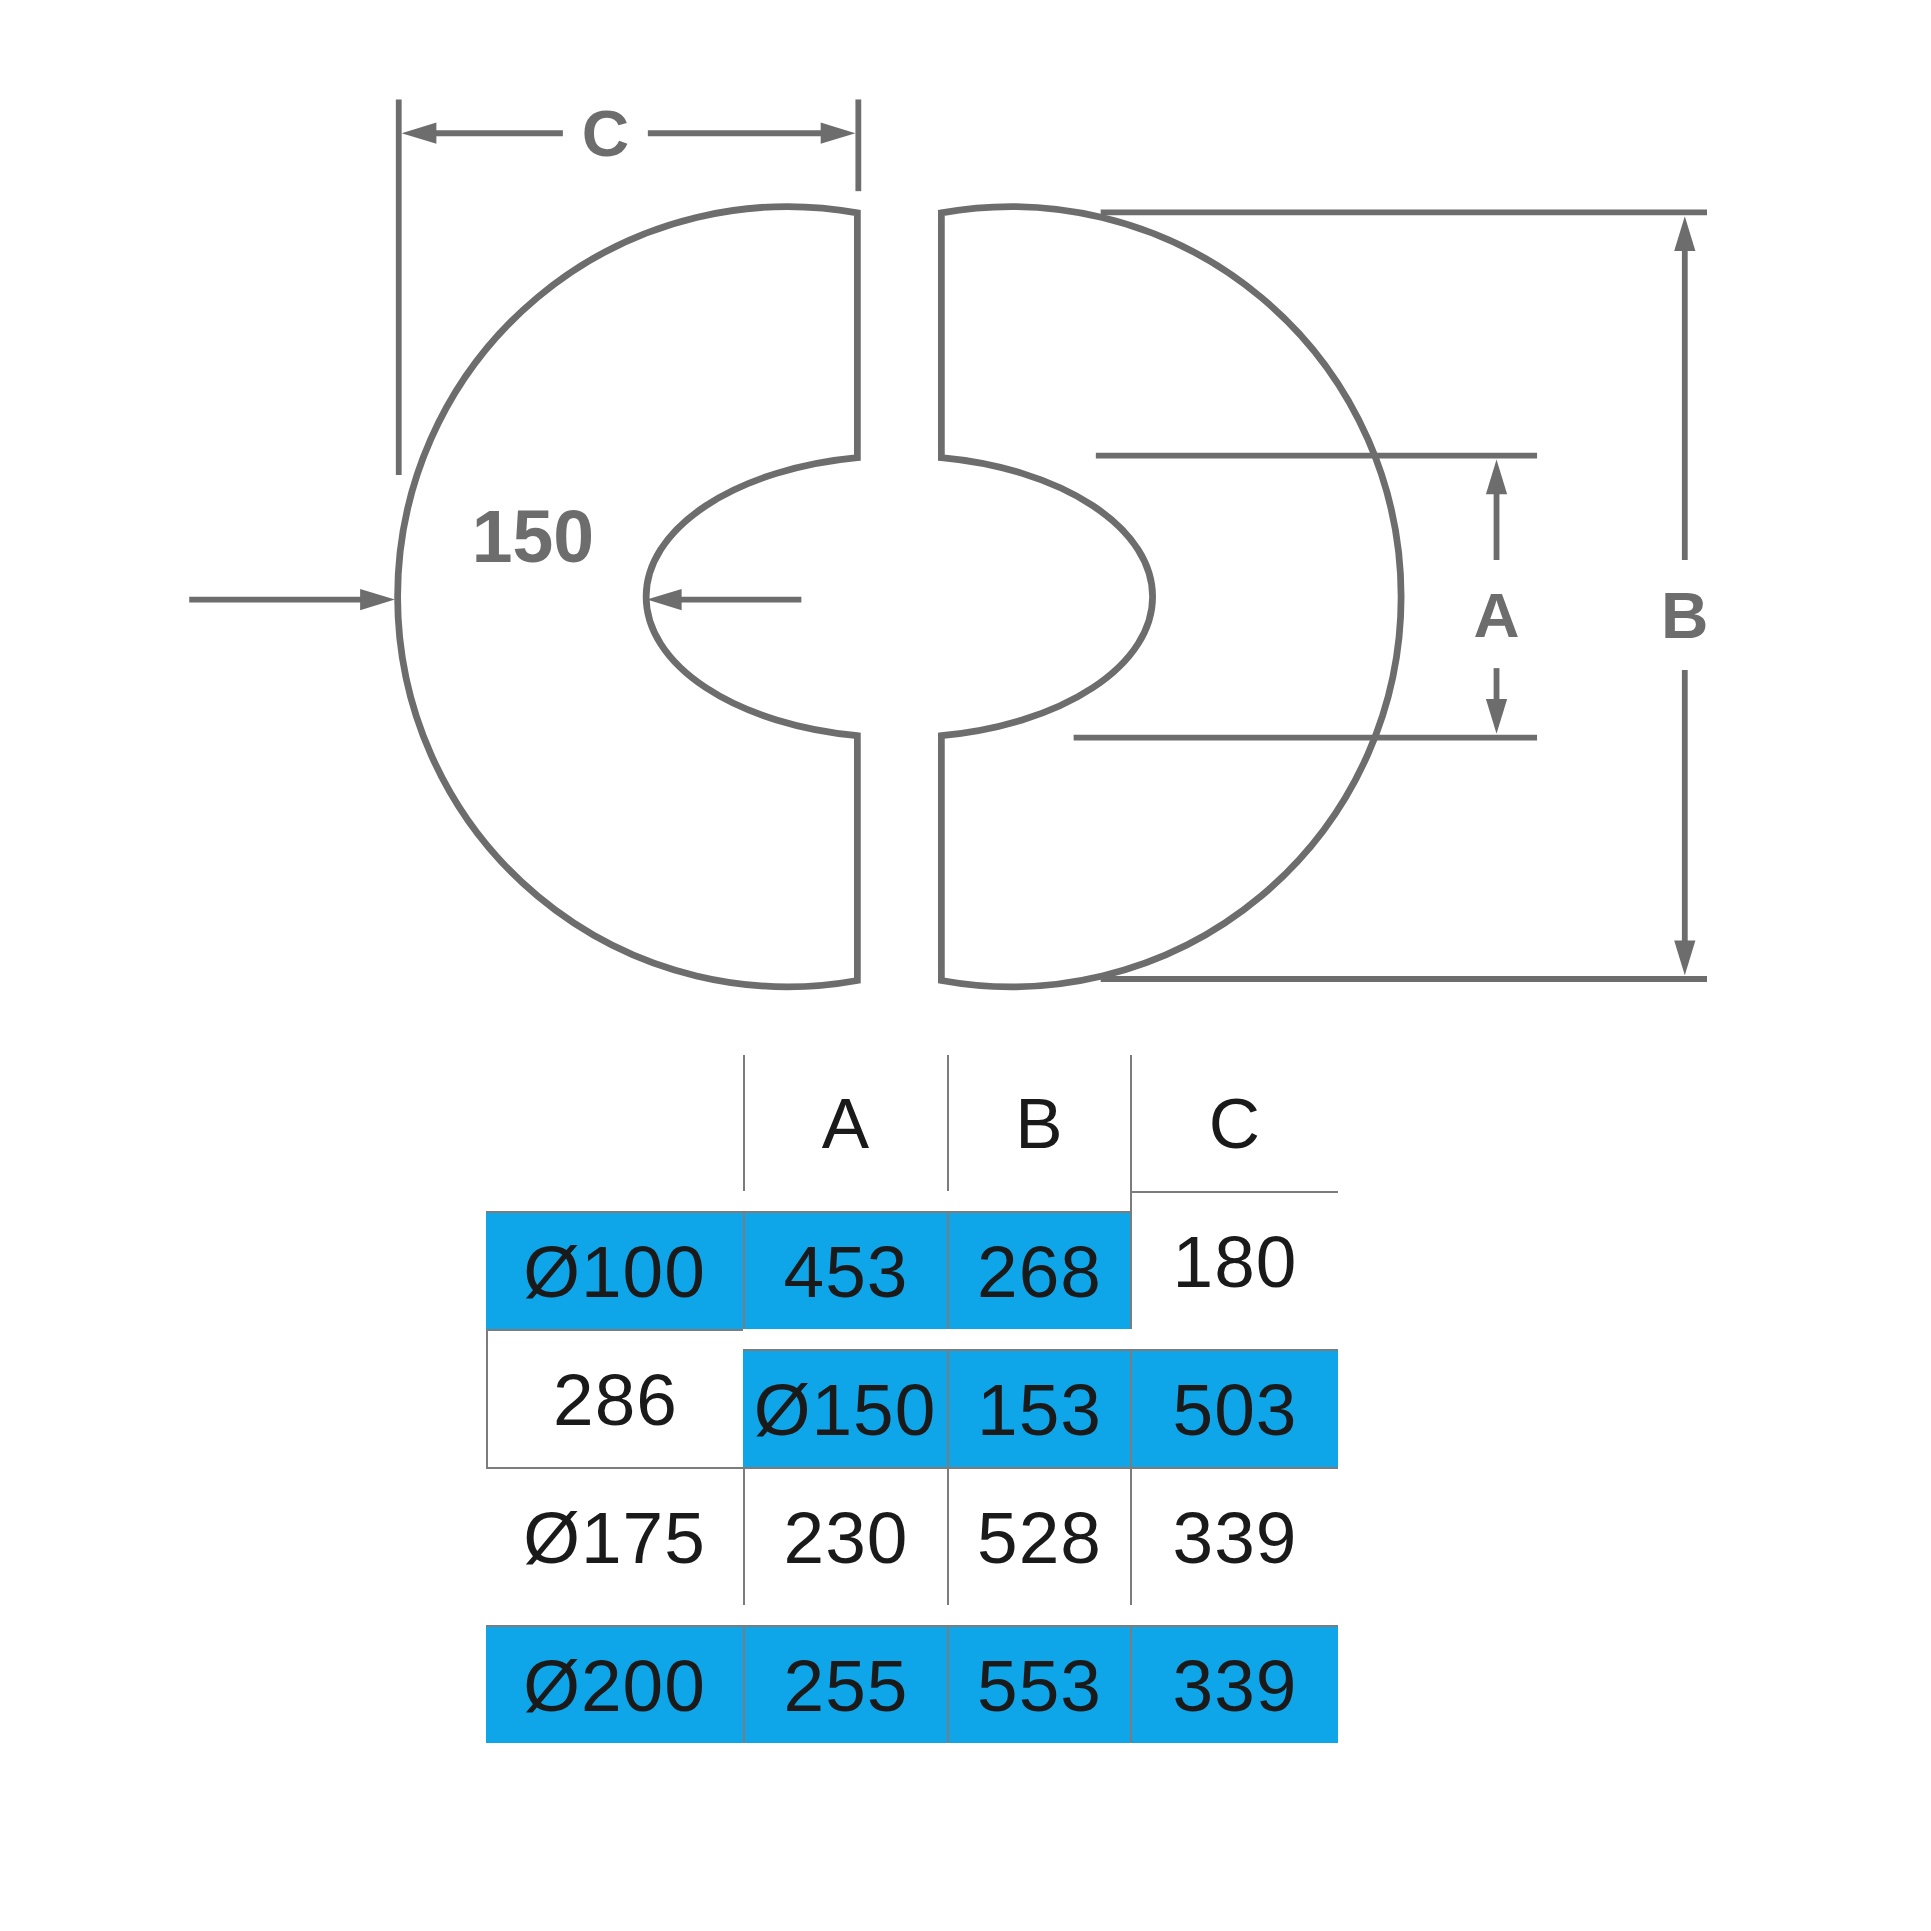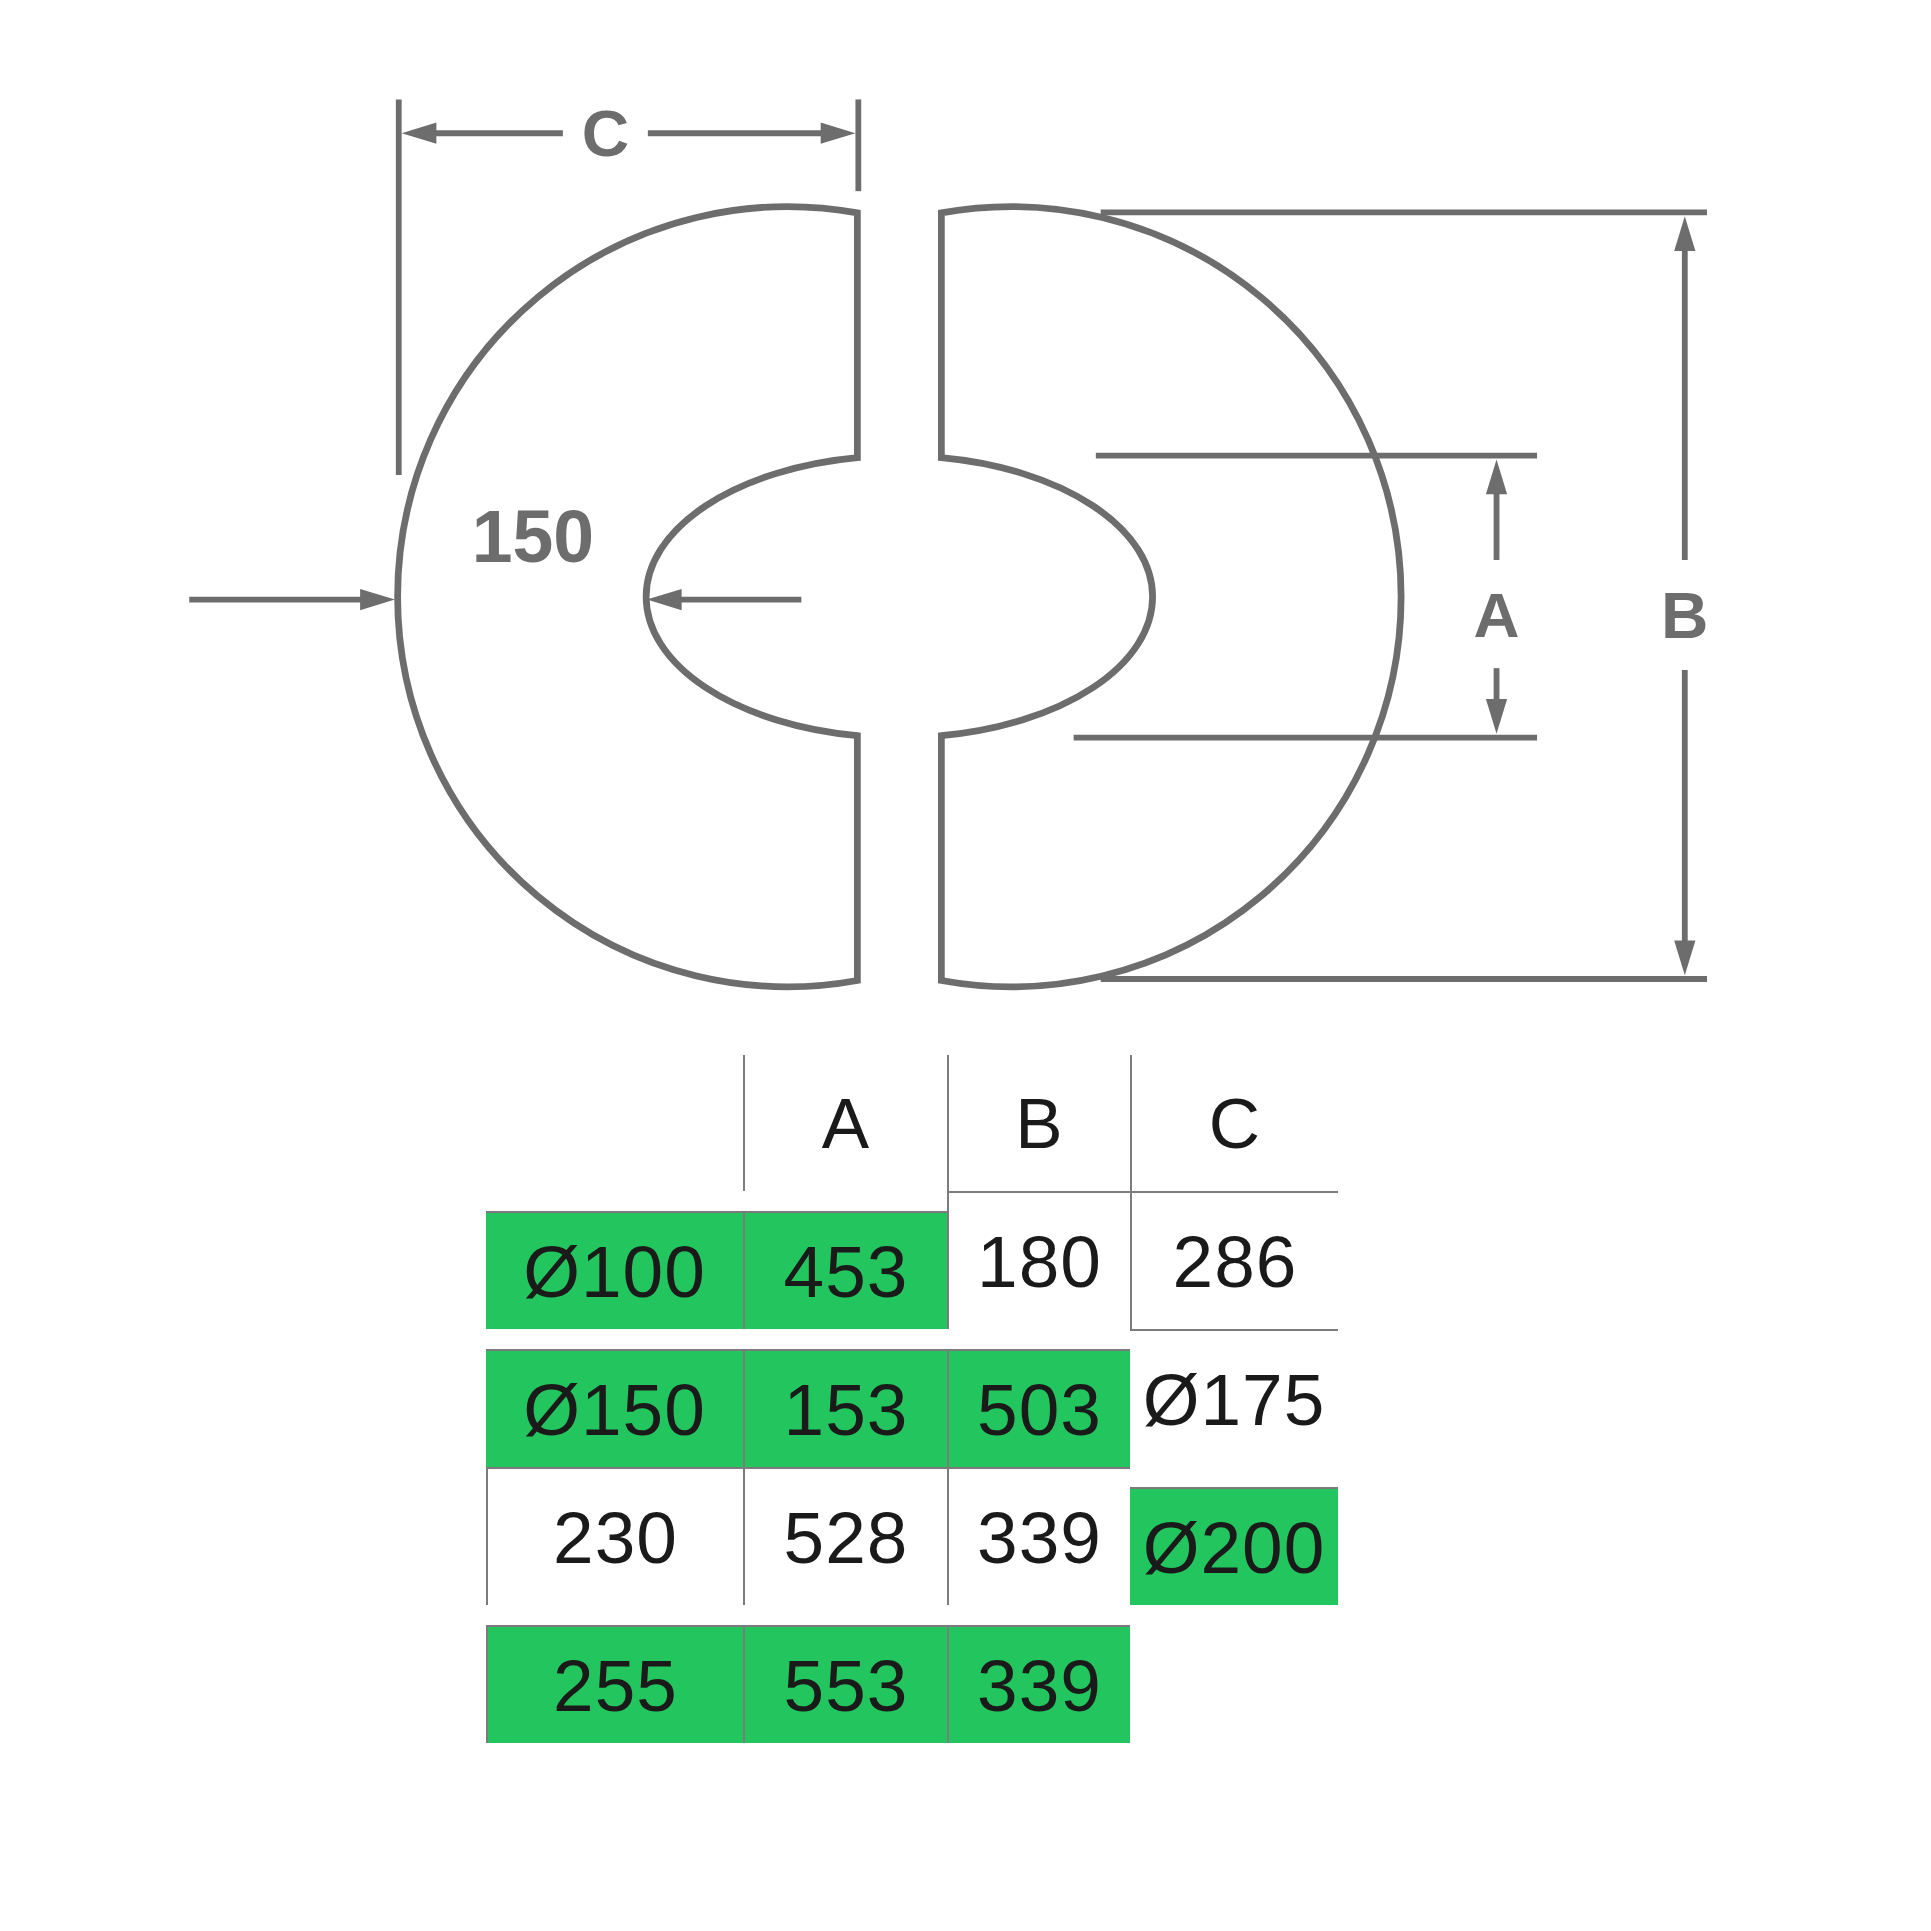--- a/index.html
+++ b/index.html
@@ -36,21 +36,21 @@
     box-sizing: border-box;
     display: flex;
     align-items: center;
     justify-content: center;
     font-size: 73px;
     font-weight: 300;
     letter-spacing: 1px;
   }
   .dim-table .cell.vline  { border-left: 2.9px solid #7c7c7c; }
   .dim-table .cell.hline  { border-top: 2.9px solid #7c7c7c; }
-  .dim-table .cell.shade  { background: #22c55e; margin-top: 20px; }
+  .dim-table .cell.shade  { background: #0ea5e9; margin-top: 20px; }
   .dim-table .cell.header { font-size: 71px; }
 </style>
 </head>
 <body>
 
 <div class="canvas">
 
   <svg class="drawing" width="1931" height="1931" viewBox="0 0 2000 2000">
 
     <path class="piece" d="M 888 220.5 L 888 474 A 262 146 0 0 0 888 762 L 888 1015.5 A 404 404 0 1 1 888 220.5 Z"></path>
@@ -98,20 +98,21 @@
 
   <div class="dim-table">
 
     <div class="cell header"></div>
     <div class="cell header vline">A</div>
     <div class="cell header vline">B</div>
     <div class="cell header vline">C</div>
 
     <div class="cell hline shade">Ø100</div>
     <div class="cell hline shade vline">453</div>
+    <div class="cell hline shade vline">268</div>
 
     <div class="cell hline vline">180</div>
     <div class="cell hline vline">286</div>
 
     <div class="cell hline shade">Ø150</div>
     <div class="cell hline shade vline">153</div>
     <div class="cell hline shade vline">503</div>
 
     <div class="cell hline">Ø175</div>
     <div class="cell hline vline">230</div>

